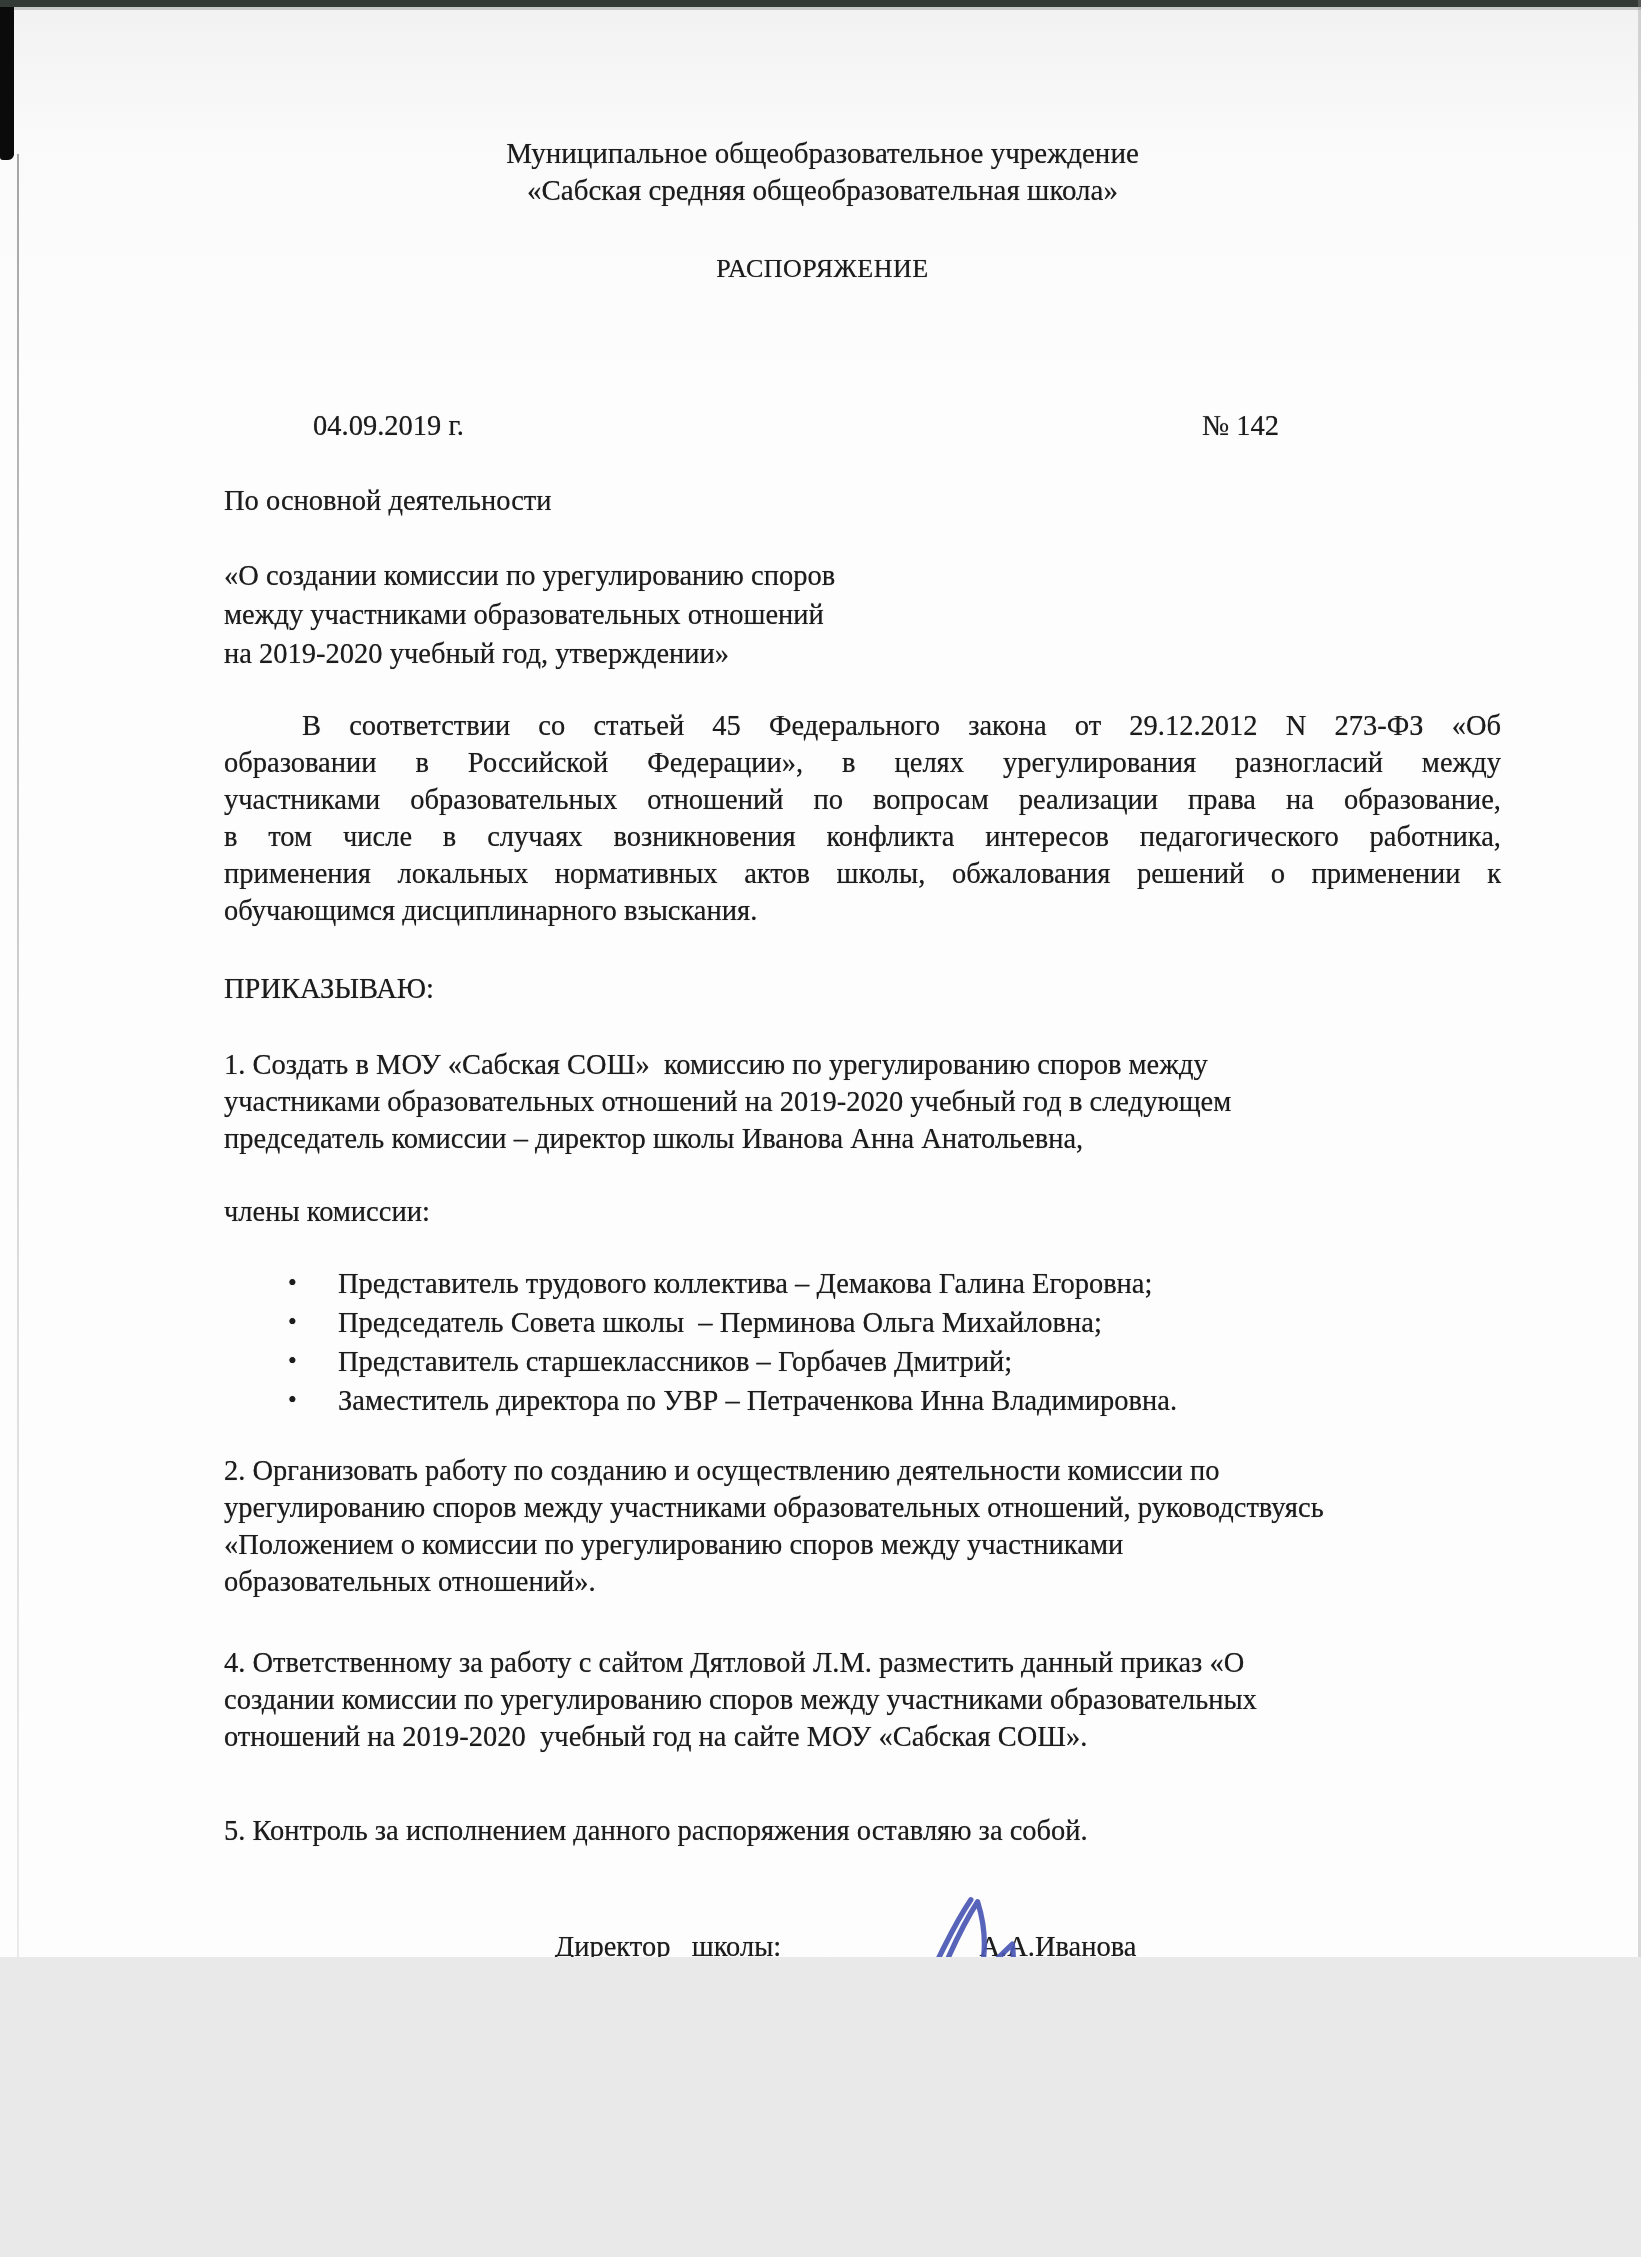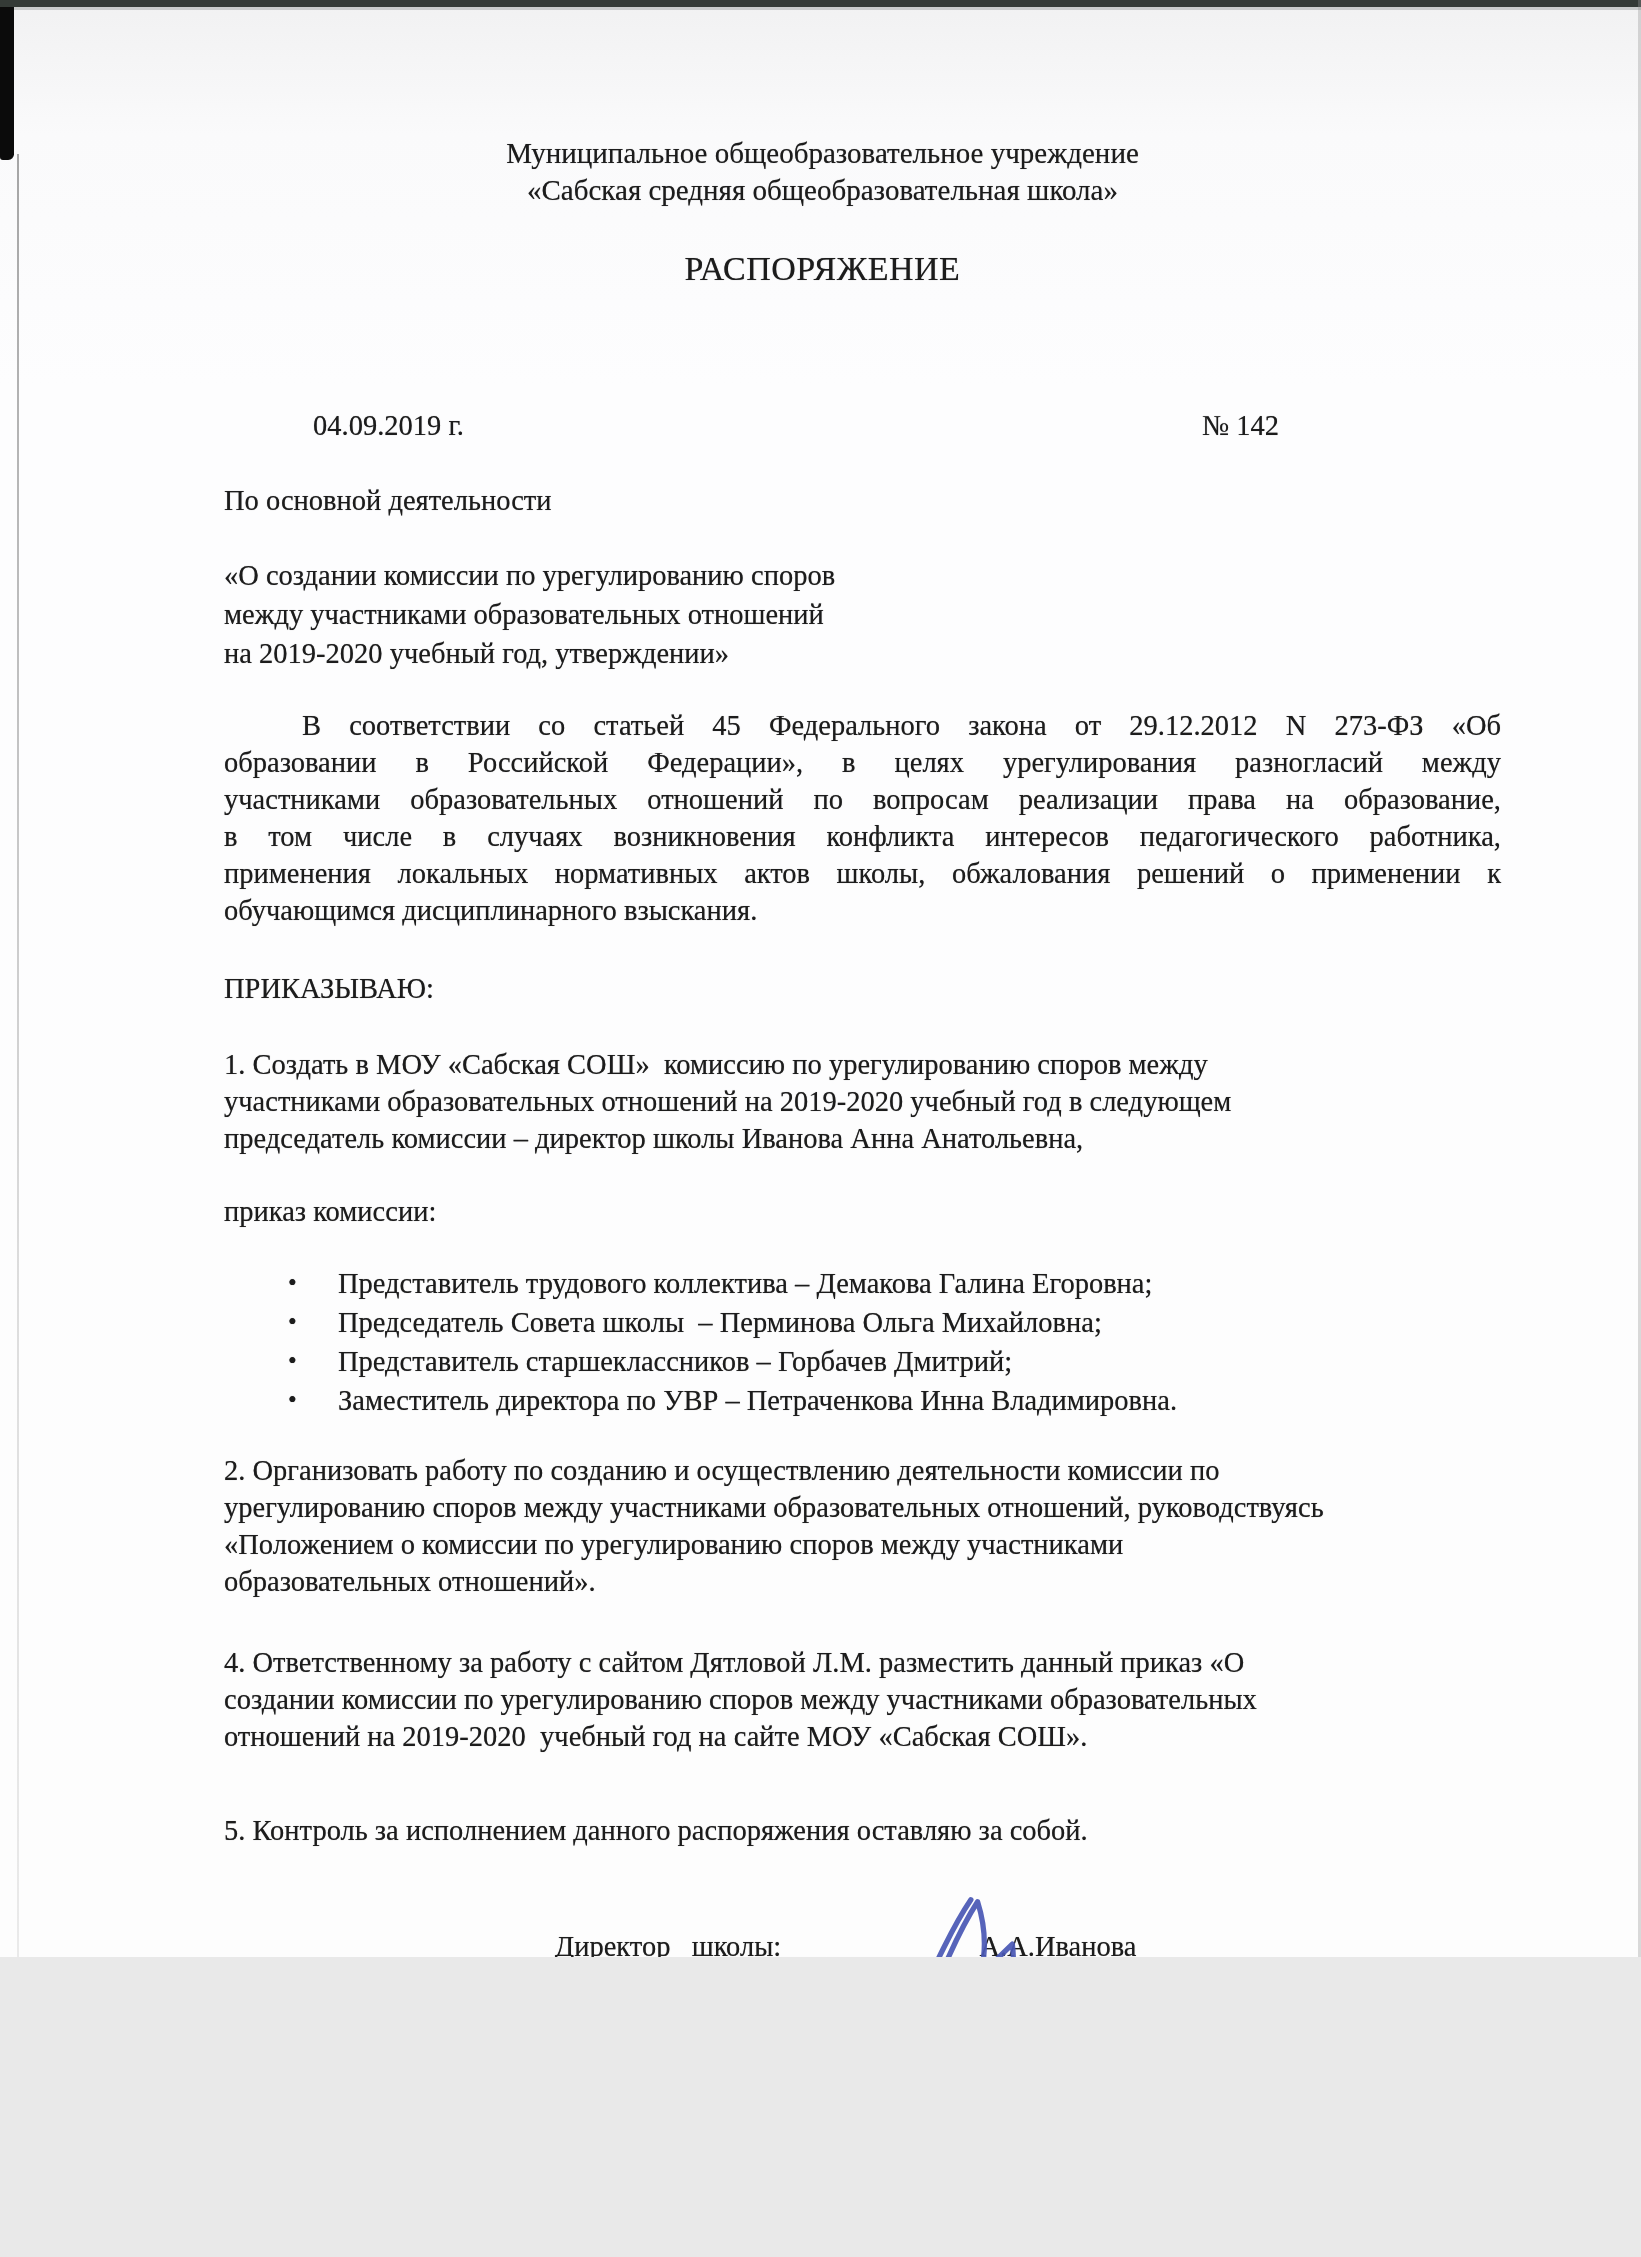--- a/index.html
+++ b/index.html
@@ -30,21 +30,21 @@
     position: absolute;
     left: 224px; top: 0;
     width: 1277px;
     font-size: 28.5px;
     line-height: 37px;
     text-shadow: 0 0 0.7px rgba(10,10,10,.6);
   }
   .ln { white-space: pre-wrap; }
 
   .org { margin-top: 135px; width: 1197px; text-align: center; font-size: 29px; }
-  .doctype { margin-top: 41px; width: 1197px; text-align: center; font-size: 34px; letter-spacing: 0.5px; }
+  .doctype { margin-top: 41px; width: 1197px; text-align: center; font-size: 26px; letter-spacing: 0.5px; }
 
   .daterow { position: relative; margin-top: 120px; height: 37px; }
   .daterow .date { margin-left: 89px; }
   .daterow .num { position: absolute; left: 978px; top: 0; }
 
   .activity { margin-top: 38px; }
   .subject { margin-top: 37px; line-height: 39px; }
 
   .intro { margin-top: 34px; }
   .intro .ln { text-align: justify; text-align-last: justify; }
@@ -115,21 +115,21 @@
 
     <div class="orderword">ПРИКАЗЫВАЮ:</div>
 
     <div class="para1">
         <div class="ln">1. Создать в МОУ «Сабская СОШ»  комиссию по урегулированию споров между</div>
         <div class="ln">участниками образовательных отношений на 2019-2020 учебный год в следующем</div>
       </div>
 
     <div class="chairman ln">председатель комиссии – директор школы Иванова Анна Анатольевна,</div>
 
-    <div class="memlabel ln">приказ комиссии:</div>
+    <div class="memlabel ln">члены комиссии:</div>
 
     <div class="bullets">
         <div class="ln"><span class="blt">•</span><span>Представитель трудового коллектива – Демакова Галина Егоровна;</span></div>
         <div class="ln"><span class="blt">•</span><span>Председатель Совета школы  – Перминова Ольга Михайловна;</span></div>
         <div class="ln"><span class="blt">•</span><span>Представитель старшеклассников – Горбачев Дмитрий;</span></div>
         <div class="ln"><span class="blt">•</span><span>Заместитель директора по УВР – Петраченкова Инна Владимировна.</span></div>
       </div>
 
     <div class="para2">
         <div class="ln">2. Организовать работу по созданию и осуществлению деятельности комиссии по</div>

